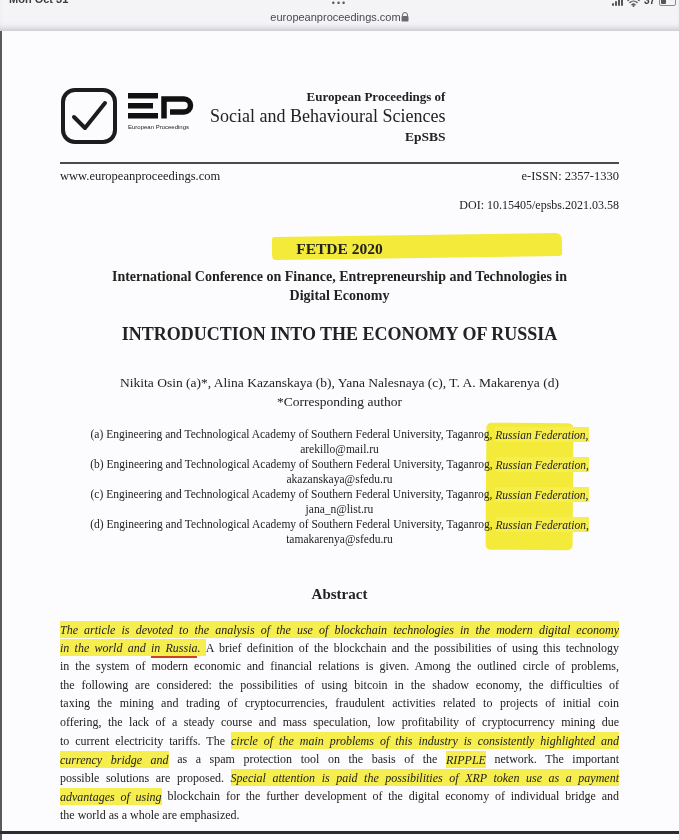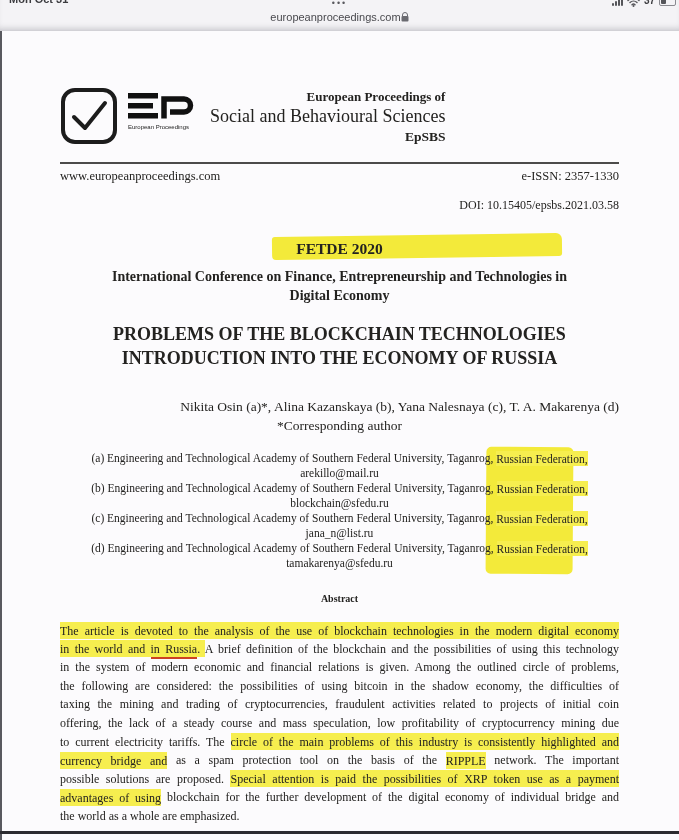--- a/index.html
+++ b/index.html
@@ -47,34 +47,34 @@
   .rule{height:2px;background:#4c4b4a;margin-top:7px;}
   .meta-row{display:flex;justify-content:space-between;font-size:12.5px;margin-top:5px;}
   .doi{text-align:right;font-size:12px;margin-top:14px;}
   
   .fetde-wrap{position:relative;text-align:center;margin-top:24px;height:23px;}
   .fetde-swath{position:absolute;left:212px;top:-2px;width:290px;height:23px;background:var(--hl-strong);
     transform:rotate(-.8deg);border-radius:3px 6px 3px 4px;}
   .fetde{position:relative;font-weight:700;font-size:15.5px;line-height:23px;}
   .conf-name{text-align:center;font-weight:700;font-size:14px;line-height:19px;margin-top:7px;}
   .title{text-align:center;font-weight:700;font-size:18px;line-height:24px;margin-top:17px;}
-  .authors{text-align:right;font-size:13.5px;margin-top:29px;}
+  .authors{text-align:center;font-size:13.5px;margin-top:29px;}
   .corr{text-align:center;font-size:13.5px;margin-top:3px;}
   
   .affils{position:relative;margin-top:17px;font-size:11.5px;line-height:15px;text-align:center;}
   .affil-band{position:absolute;right:46px;top:-4px;bottom:-3px;width:87px;background:var(--hl-strong);
     transform:rotate(.4deg);border-radius:5px;}
   .affil-list{position:relative;}
   .affil-line{white-space:nowrap;}
   
-  .abs-head{text-align:center;font-weight:700;font-size:10px;margin-top:22px;}
+  .abs-head{text-align:center;font-weight:700;font-size:15px;margin-top:39px;}
   .abs-body{margin-top:17px;font-size:12px;line-height:18.6px;}
   .abs-line{text-align:justify;text-align-last:justify;}
   .abs-line.last{text-align-last:left;}
-  .hl{background:var(--hl);padding:1.5px 0;}
+  .hl{background:var(--hl);padding:1.5px 0;font-style:italic;}
   .rl{border-bottom:2px solid var(--red);padding-bottom:1px;}
   .icon{display:inline-block;line-height:0;}
 </style>
 </head>
 <body>
 
 <div class="screen">
 
   <div class="statusbar">
     <div class="sb-left">Mon Oct 31</div>
@@ -140,36 +140,35 @@
     <div class="fetde-wrap">
       <div class="fetde-swath"></div>
       <div class="fetde">FETDE 2020</div>
     </div>
     <div class="conf-name">
       <div>International Conference on Finance, Entrepreneurship and Technologies in</div>
       <div>Digital Economy</div>
     </div>
 
     <div class="title">
-      <div>PROBLEMS OF THE BLOCKCHAIN TECHNOLOGIES</div>
       <div>INTRODUCTION INTO THE ECONOMY OF RUSSIA</div>
     </div>
     <div class="authors">Nikita Osin (a)*, Alina Kazanskaya (b), Yana Nalesnaya (c), T. A. Makarenya (d)</div>
     <div class="corr">*Corresponding author</div>
 
     <div class="affils">
       <div class="affil-band"></div>
       <div class="affil-list">
           <div>
             <div class="affil-line"><span>(a) Engineering and Technological Academy of Southern Federal University, Taganrog, </span><span class="hl">Russian Federation,</span></div>
             <div>arekillo@mail.ru</div>
           </div>
           <div>
             <div class="affil-line"><span>(b) Engineering and Technological Academy of Southern Federal University, Taganrog, </span><span class="hl">Russian Federation,</span></div>
-            <div>blockchain@sfedu.ru</div>
+            <div>akazanskaya@sfedu.ru</div>
           </div>
           <div>
             <div class="affil-line"><span>(c) Engineering and Technological Academy of Southern Federal University, Taganrog, </span><span class="hl">Russian Federation,</span></div>
             <div>jana_n@list.ru</div>
           </div>
           <div>
             <div class="affil-line"><span>(d) Engineering and Technological Academy of Southern Federal University, Taganrog, </span><span class="hl">Russian Federation,</span></div>
             <div>tamakarenya@sfedu.ru</div>
           </div>
         </div>

